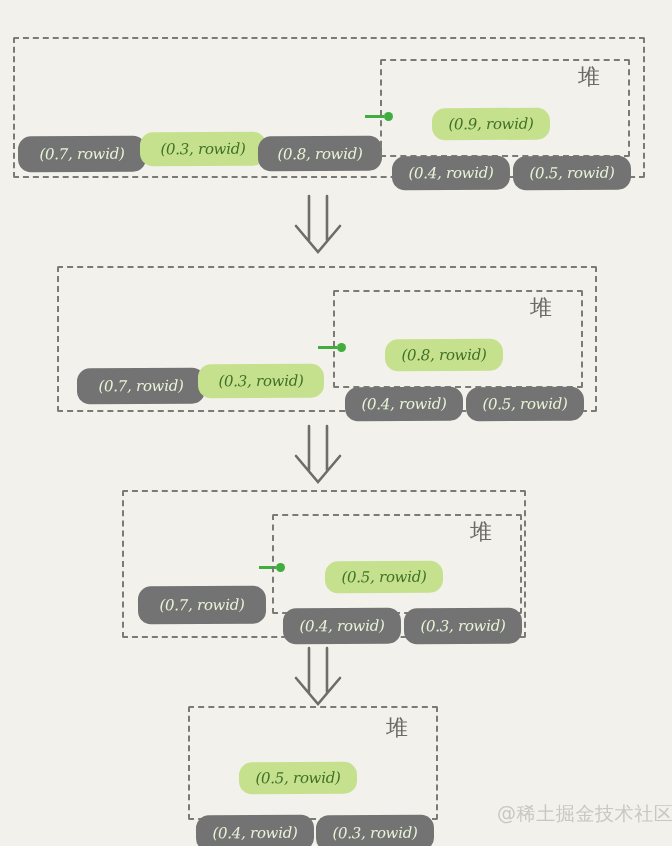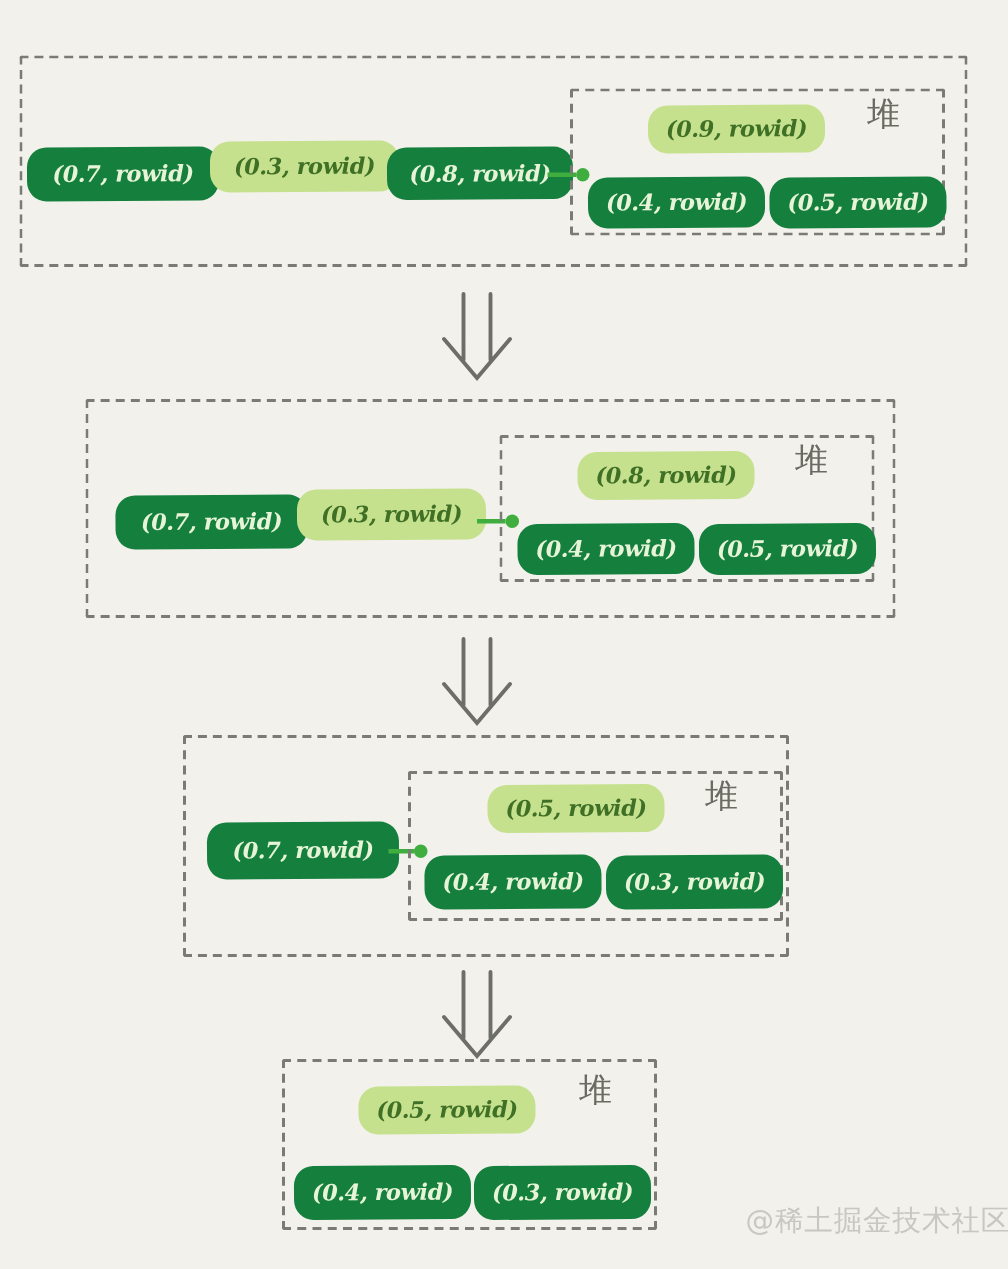--- a/index.html
+++ b/index.html
@@ -34,29 +34,30 @@
 
   
   .pill {
     position: absolute;
     display: flex;
     align-items: center;
     justify-content: center;
     border-radius: 13px;
     font-family: "DejaVu Serif", "Liberation Serif", serif;
     font-style: italic;
-    font-weight: 700;
+    font-weight: 400;
     font-size: 15px;
     letter-spacing: -0.3px;
     white-space: nowrap;
     box-sizing: border-box;
     transform: rotate(-0.4deg);
+    margin-top: 38px;
   }
   .pill.dark {
-    background: #15803d;
+    background: #737373;
     color: #e8f4d8;
   }
   .pill.light {
     background: #c6e18d;
     color: #3f7026;
   }
 
   
   .heap-label {
     position: absolute;

